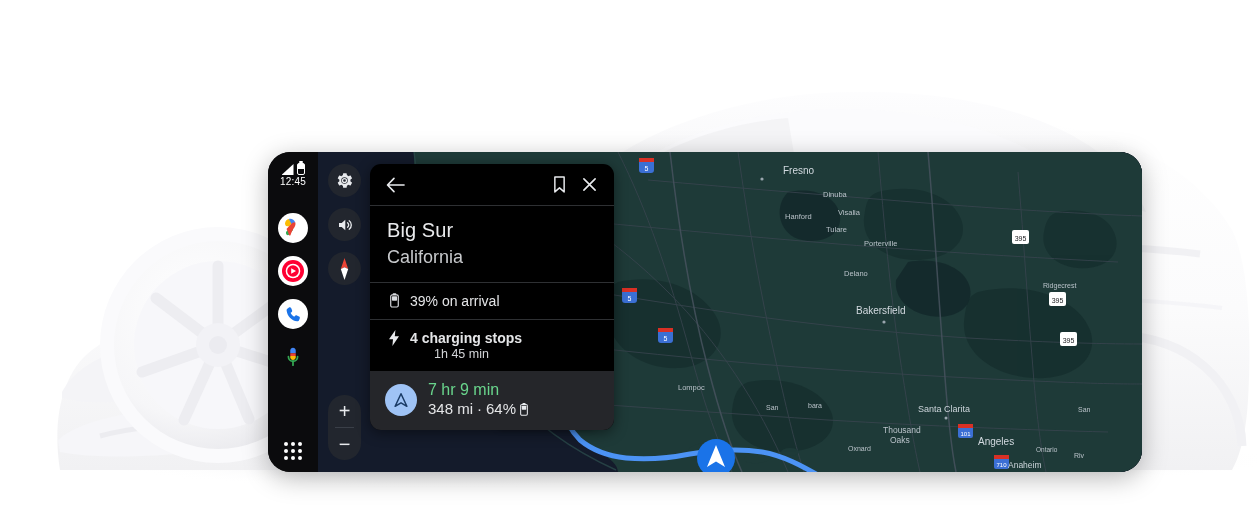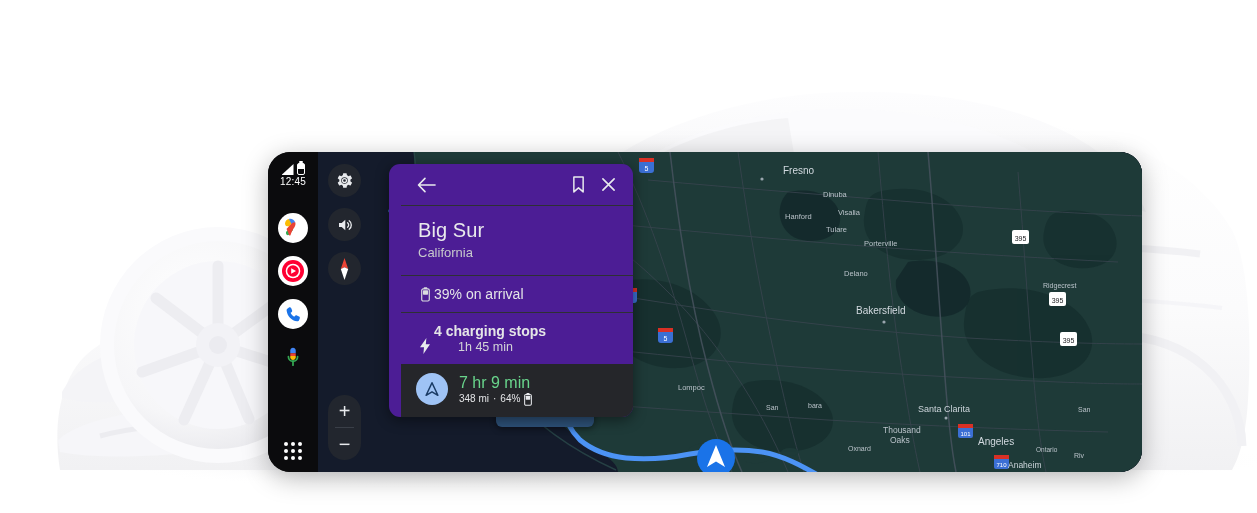--- a/index.html
+++ b/index.html
@@ -86,56 +86,55 @@
     display:flex; flex-direction:column; align-items:center;
   }
   .zoom-pill div {
     width:33px; height:32px; display:flex; align-items:center; justify-content:center;
     color:#e8eaed; font-size:20px; line-height:1;
   }
   .zoom-pill .sep { height:1px; width:19px; background:#3a3f48; }
 
   
   .card {
-    position:absolute; left:71px; top:12px; z-index:3;
+    position:absolute; left:52px; top:12px; z-index:3;
     width:244px;
-    background:#4c1d95;
+    background:#000000;
     border-radius:11px;
     overflow:hidden;
     box-shadow:0 3px 14px rgba(0,0,0,.45);
-    padding-left:12px;
   }
   .card-head {
     height:41px; display:flex; align-items:center;
     padding:0 15px; gap:10px;
   }
   .card-head .spacer { flex:1; }
   .hdr-ico { width:20px; height:20px; display:flex; align-items:center; justify-content:center; cursor:pointer; }
   .divider { height:1px; background:#2e3033; }
   .card-title-blk { padding:13px 17px 12px; }
   .t-main { color:#e9eaec; font-size:20px; letter-spacing:.1px; line-height:1.15; }
-  .t-sub  { color:#c7c9cc; font-size:13px; line-height:1.45; margin-top:2px; }
+  .t-sub  { color:#c7c9cc; font-size:18px; line-height:1.45; margin-top:2px; }
   .row {
-    display:flex; align-items:flex-end; gap:2px;
+    display:flex; align-items:flex-start; gap:9px;
     padding:10px 17px;
   }
   .row .r-ico { width:14px; display:flex; justify-content:center; flex:0 0 14px; }
   .r-txt { color:#e4e5e7; font-size:14px; }
   .r-sub { color:#d2d4d7; font-size:12.5px; margin-top:1px; }
   .eta-bar {
     display:flex; align-items:center; gap:11px;
     padding:9px 15px 11px;
     background:#25262a;
   }
   .eta-puck {
     width:32px; height:32px; border-radius:50%;
     background:#9fc3f5; display:flex; align-items:center; justify-content:center; flex:0 0 32px;
   }
   .eta-time { color:#69d58c; font-size:16px; line-height:1.2; }
-  .eta-det  { color:#e4e5e7; font-size:10px; display:flex; align-items:center; gap:4px; line-height:1.25; margin-top:1px; }
+  .eta-det  { color:#e4e5e7; font-size:15px; display:flex; align-items:center; gap:4px; line-height:1.25; margin-top:1px; }
 
   
   .chip {
     position:absolute; z-index:2;
     display:flex; align-items:center; gap:5px;
     background:#4a5560;
     border-radius:13px;
     padding:3px 9px 3px 7px;
     color:#fff; font-size:12px; white-space:nowrap;
     box-shadow:0 2px 6px rgba(0,0,0,.4);

